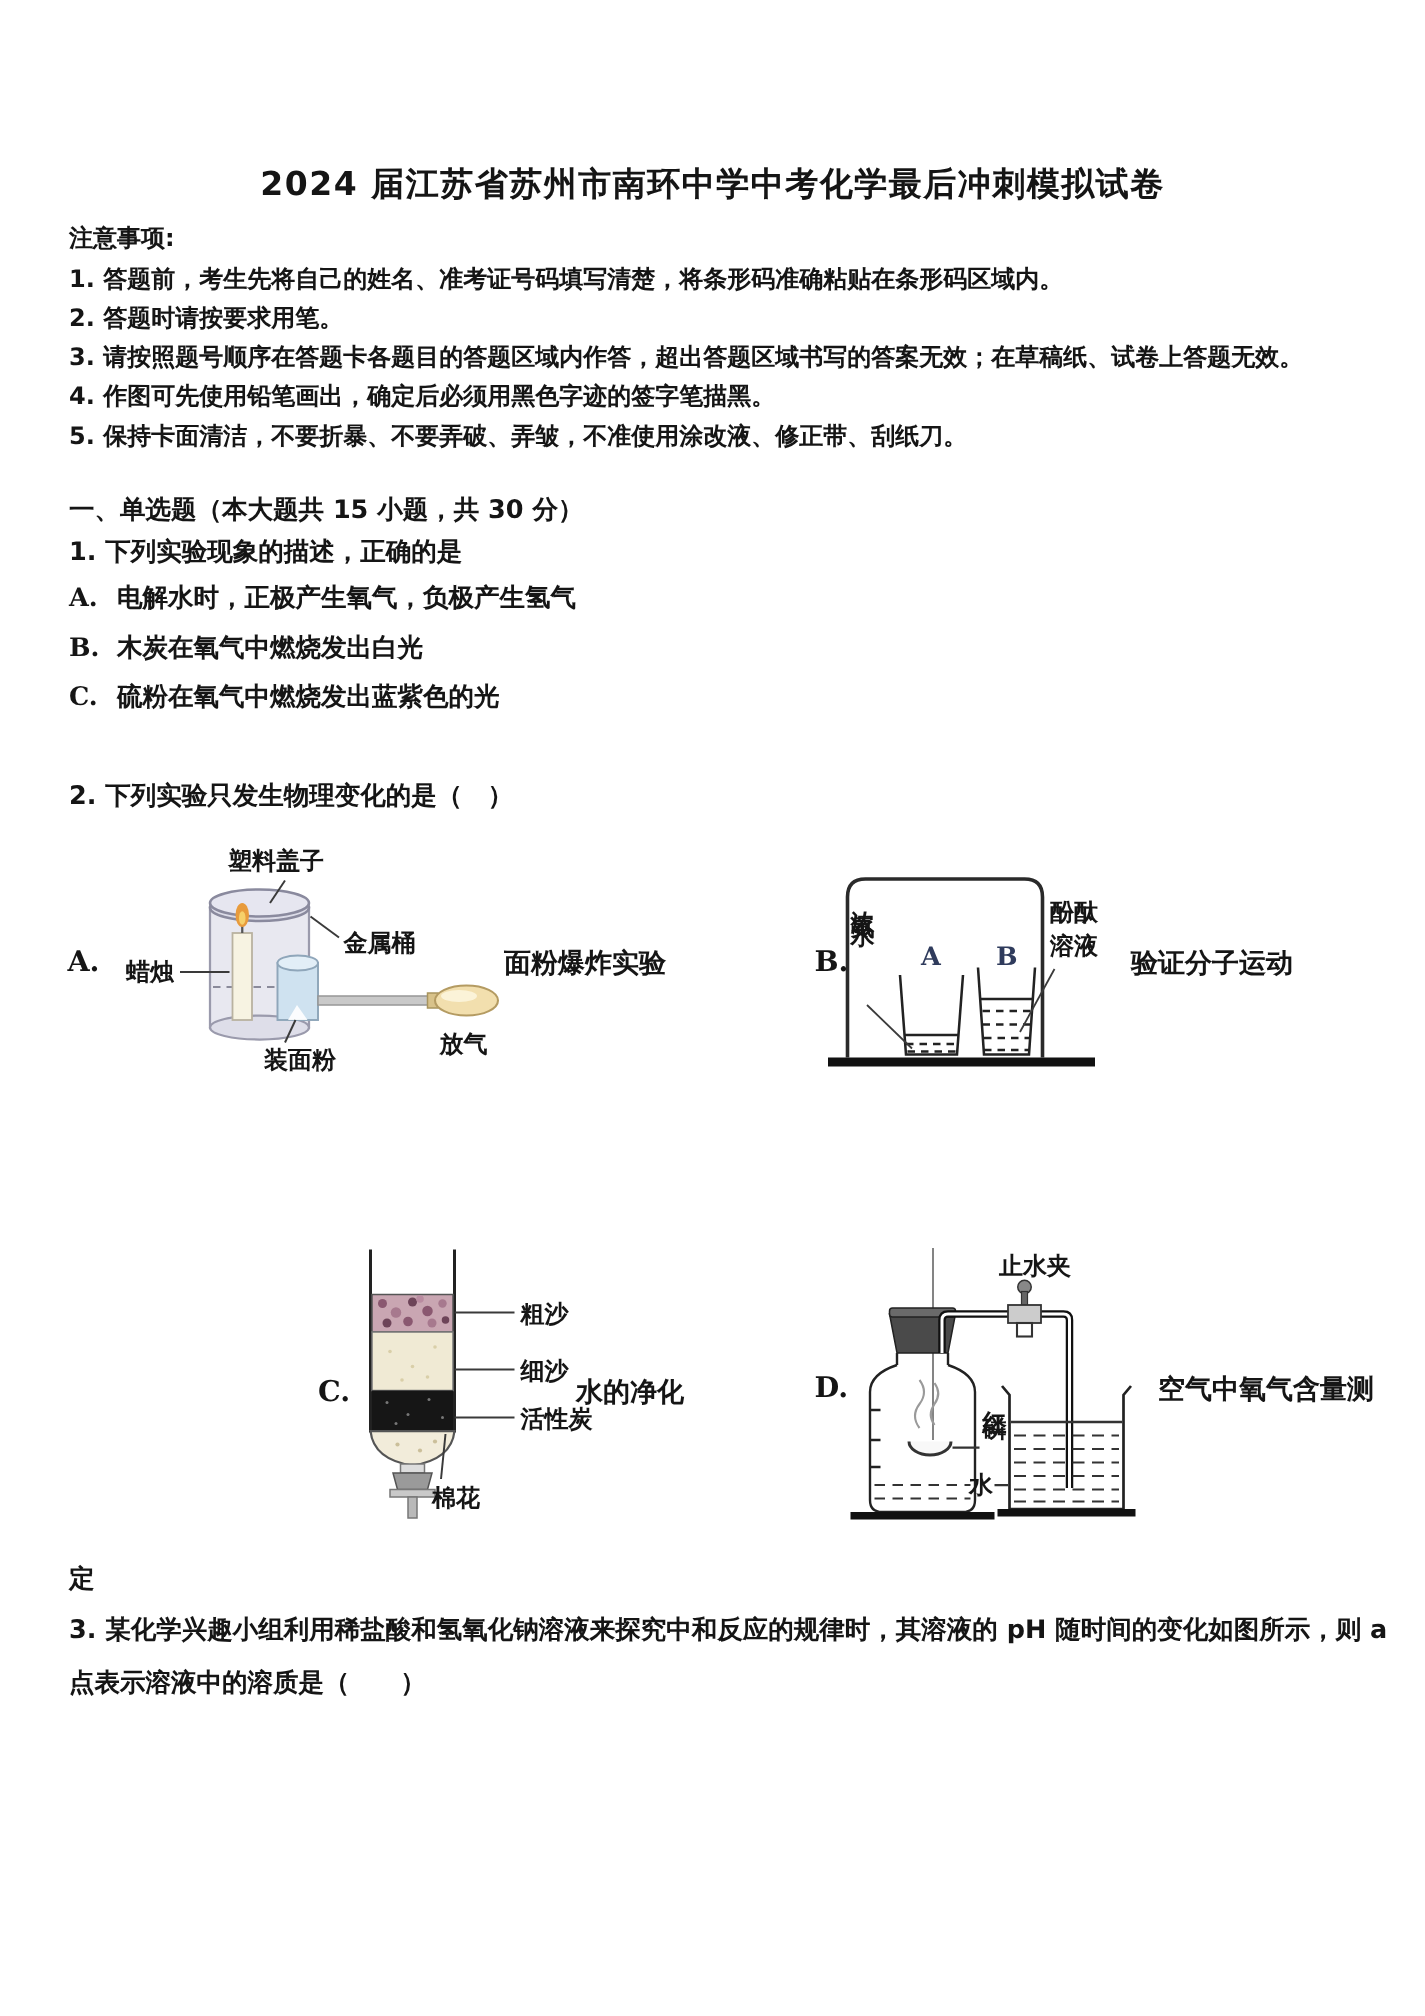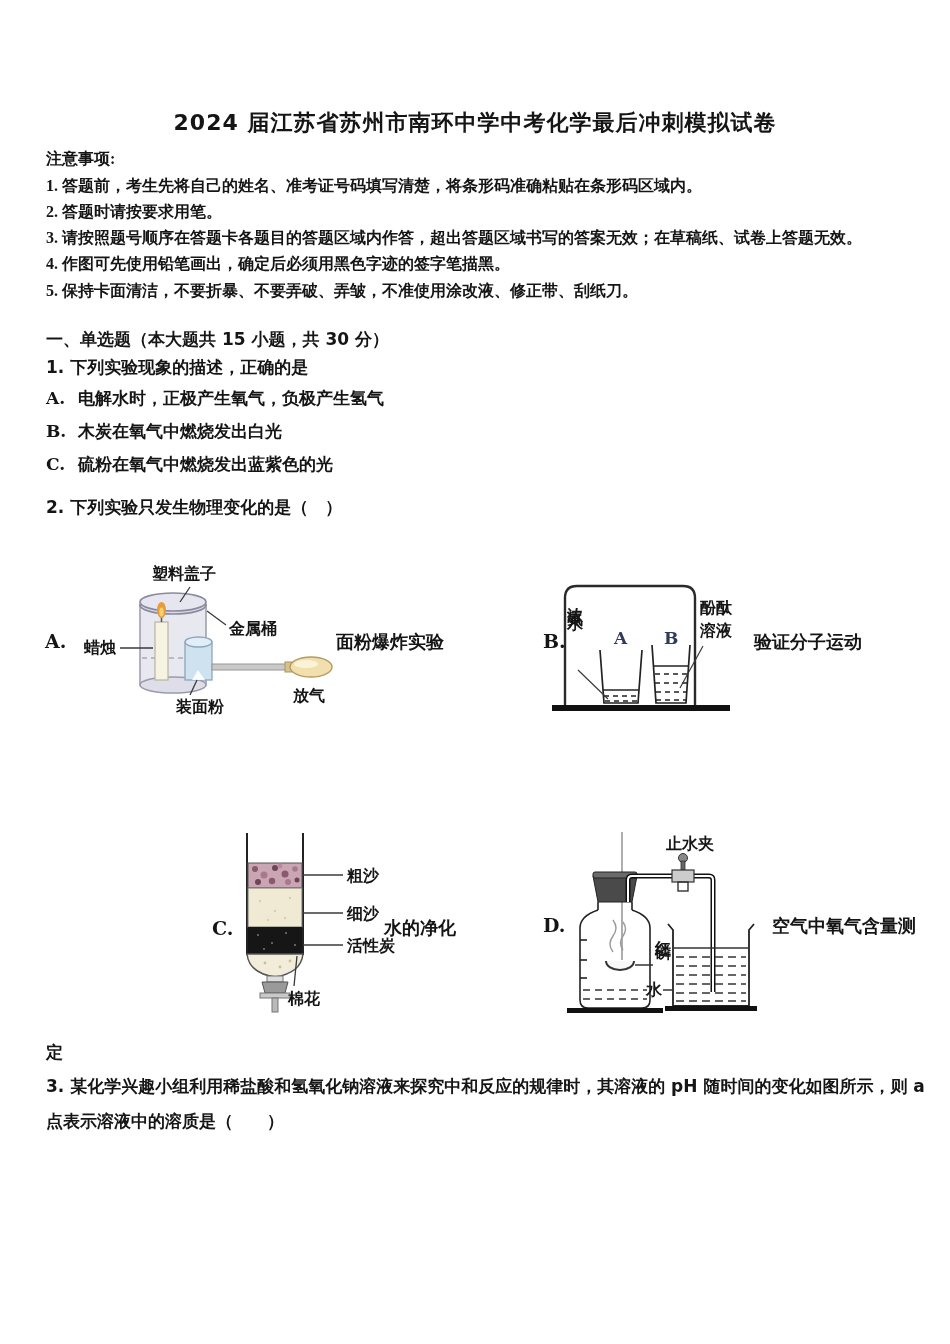--- a/index.html
+++ b/index.html
@@ -1,20 +1,20 @@
 <!DOCTYPE html>
 <html><head>
 <meta charset="utf-8">
 <style>
   html,body{margin:0;padding:0;background:#ffffff;}
   .page{position:relative;width:950px;height:1192px;background:#fff;overflow:hidden;
         color:#151515;font-family:"DejaVu Sans","Liberation Sans",sans-serif;font-weight:700;}
   .abs{position:absolute;white-space:nowrap;}
   .title{font-size:22px;width:950px;text-align:center;letter-spacing:1px;}
-  .notice{font-size:16px;font-family:Liberation Serif, serif;}
+  .notice{font-size:16px;}
   .qtext{font-size:17px;text-align:center;}
   .opt-row{font-size:17px;}
   .opt-label{display:inline-block;min-width:32px;font-family:"DejaVu Serif","Liberation Serif",serif;}
   .dletter{font-family:"DejaVu Serif","Liberation Serif",serif;font-size:19px;}
   .dlabel{font-size:16px;}
   .caption{font-size:18px;}
   .vtext{writing-mode:vertical-rl;text-orientation:upright;letter-spacing:4px;}
   .wrap2{white-space:normal;width:36px;line-height:1.45;}
   .beaker-letter{font-family:"DejaVu Serif","Liberation Serif",serif;font-size:17px;color:#2f3b5c;}
   .diagram{position:absolute;}
@@ -40,21 +40,21 @@
   <div class="abs opt-row" style="top:387px;left:46px;">
     <span class="opt-label">A.</span><span>电解水时，正极产生氧气，负极产生氢气</span>
   </div>
   <div class="abs opt-row" style="top:453px;left:46px;">
     <span class="opt-label">C.</span><span>硫粉在氧气中燃烧发出蓝紫色的光</span>
   </div>
   <div class="abs opt-row" style="top:420px;left:46px;">
     <span class="opt-label">B.</span><span>木炭在氧气中燃烧发出白光</span>
   </div>
 
-  <div class="abs qtext" style="top:496px;left:46px;">2. 下列实验只发生物理变化的是（　）</div>
+  <div class="abs qtext" style="top:519px;left:46px;">2. 下列实验只发生物理变化的是（　）</div>
 
   <div class="diagram" style="left:40px;top:558px;width:470px;height:170px;">
     <svg width="470" height="170" viewBox="0 0 470 170">
       <g>
         <rect x="100" y="47" width="66" height="80" fill="#e8e8f0" stroke="#9a9aac" stroke-width="1.5"></rect>
         <ellipse cx="133" cy="127" rx="33" ry="8" fill="#dedee9" stroke="#9a9aac" stroke-width="1.5"></ellipse>
         <ellipse cx="133" cy="47" rx="33" ry="9" fill="#dcdce8" stroke="#8a8a9e" stroke-width="1.7"></ellipse>
         <ellipse cx="133" cy="44" rx="33" ry="9" fill="#e6e6f0" stroke="#8a8a9e" stroke-width="1.7"></ellipse>
         <line x1="102" y1="100" x2="164" y2="100" stroke="#8a8a9a" stroke-width="1.2" stroke-dasharray="5,4"></line>
       </g>

